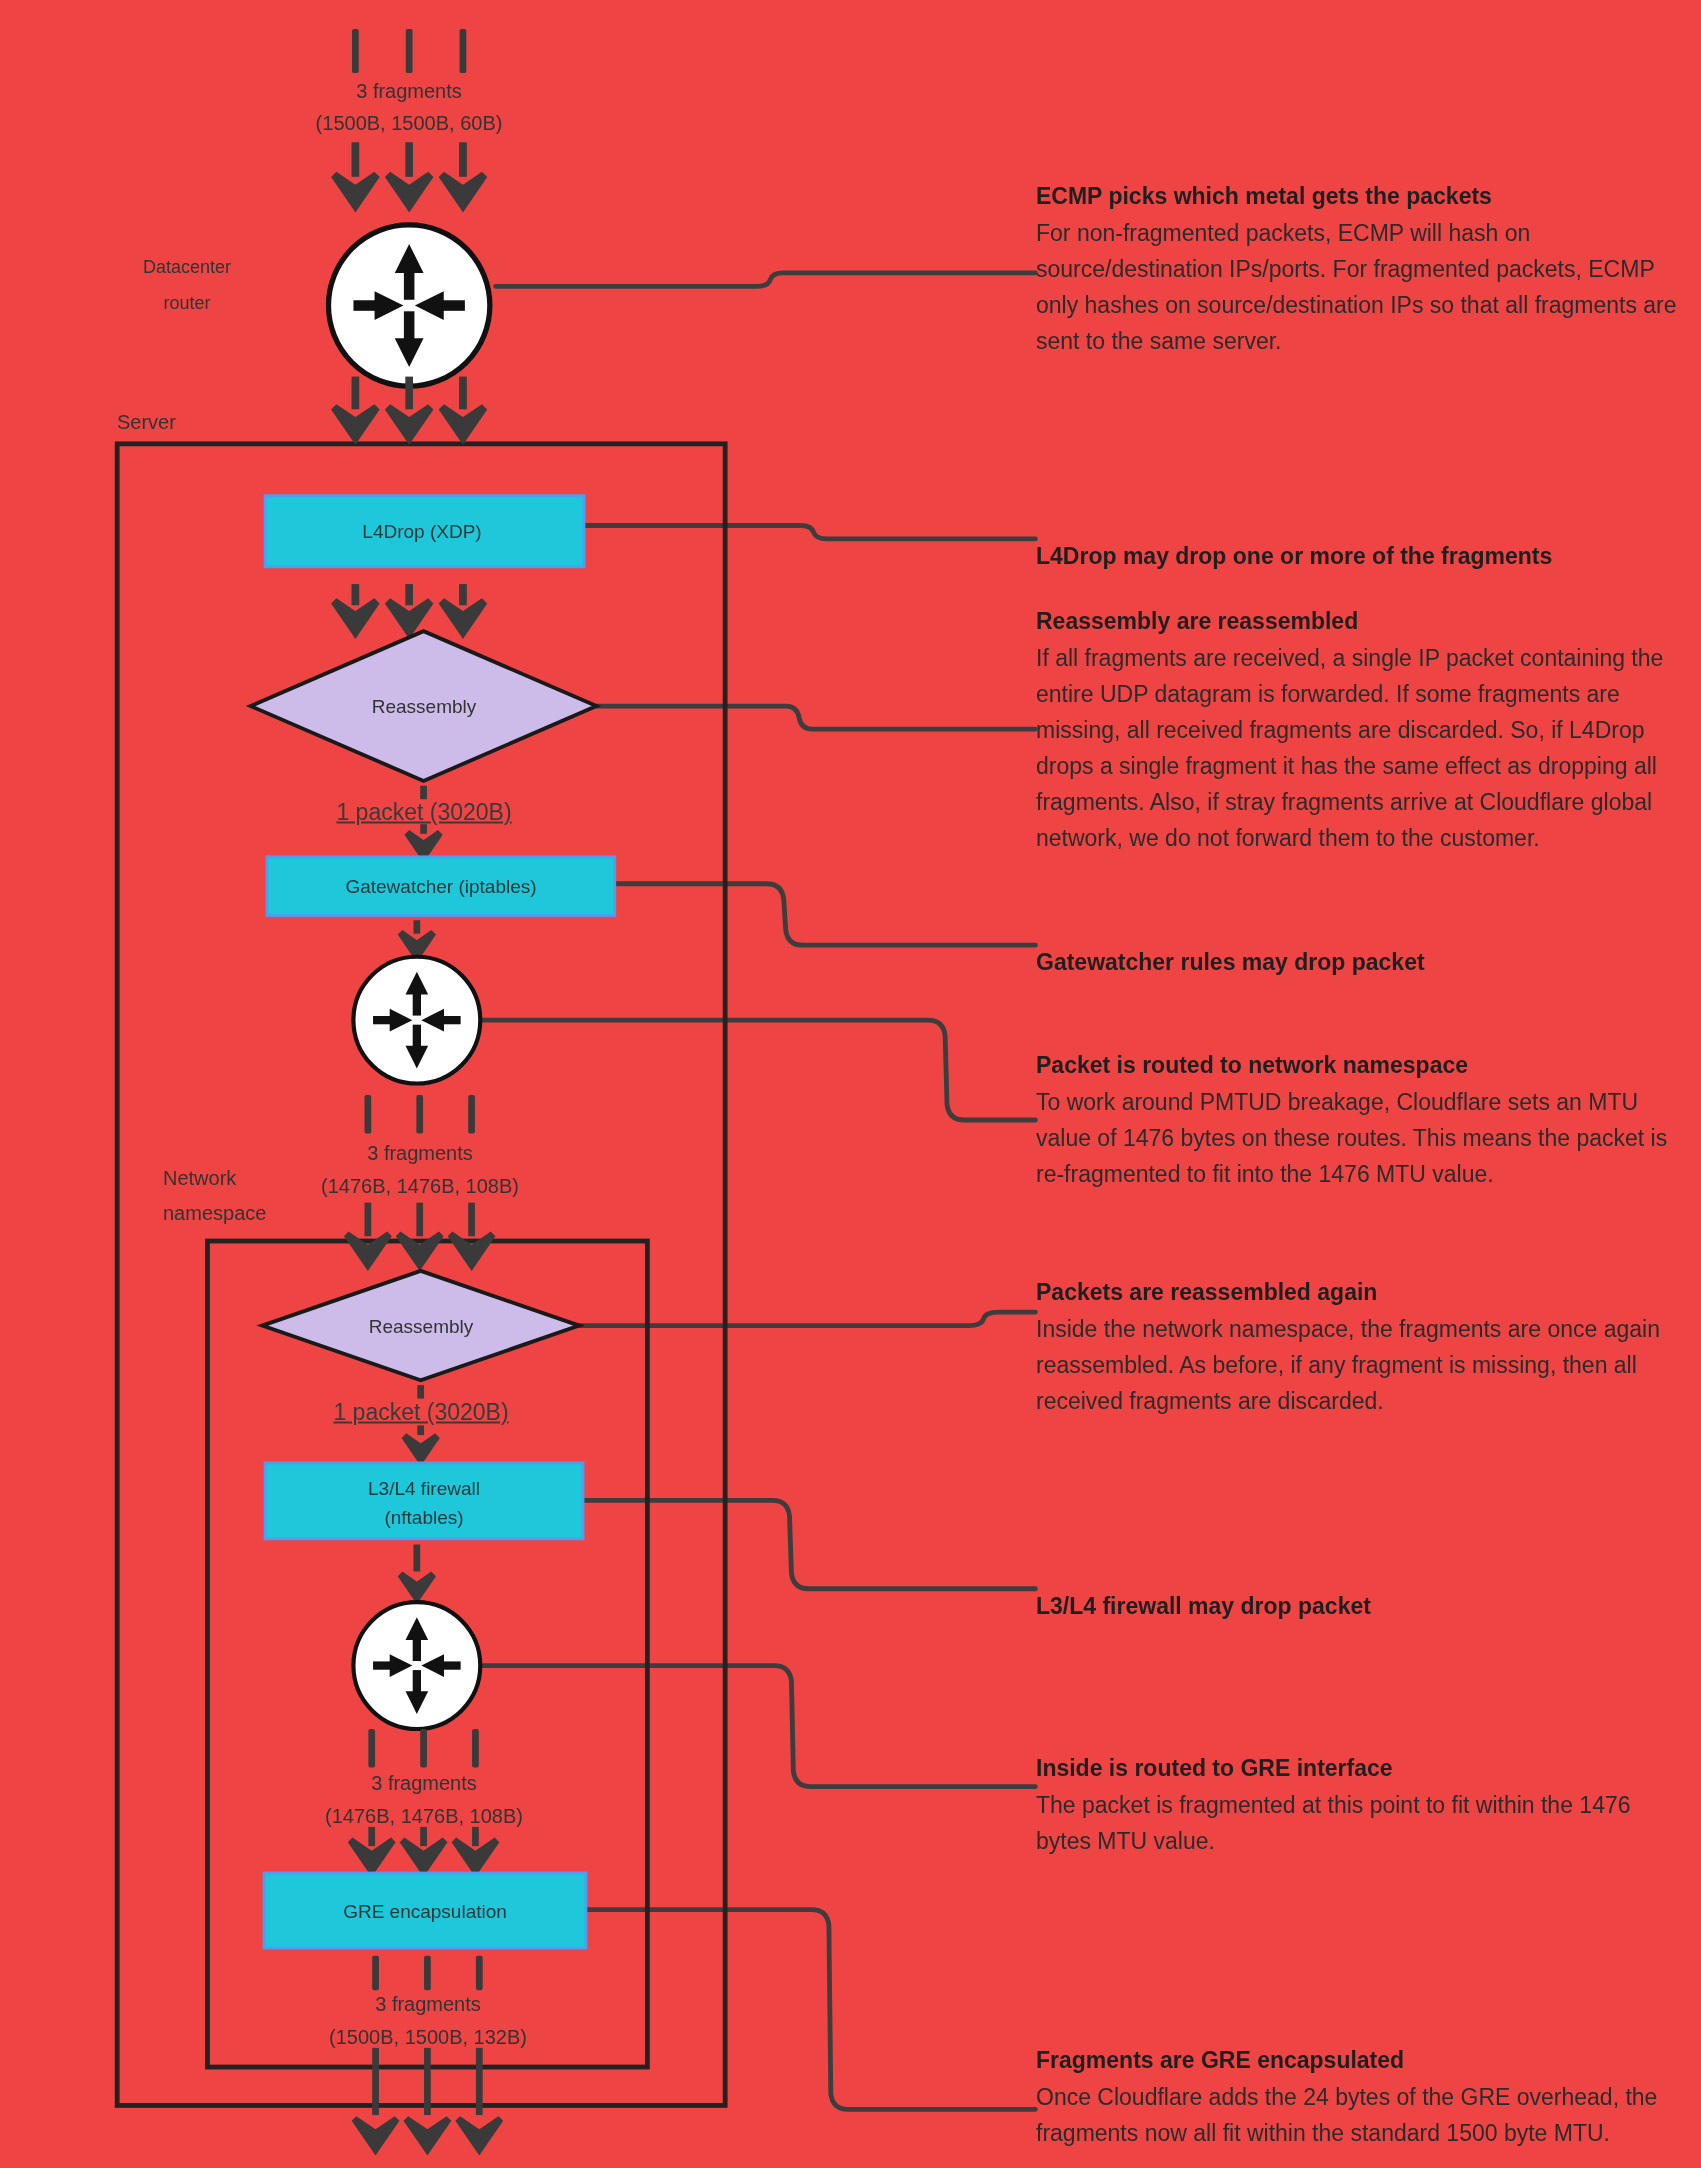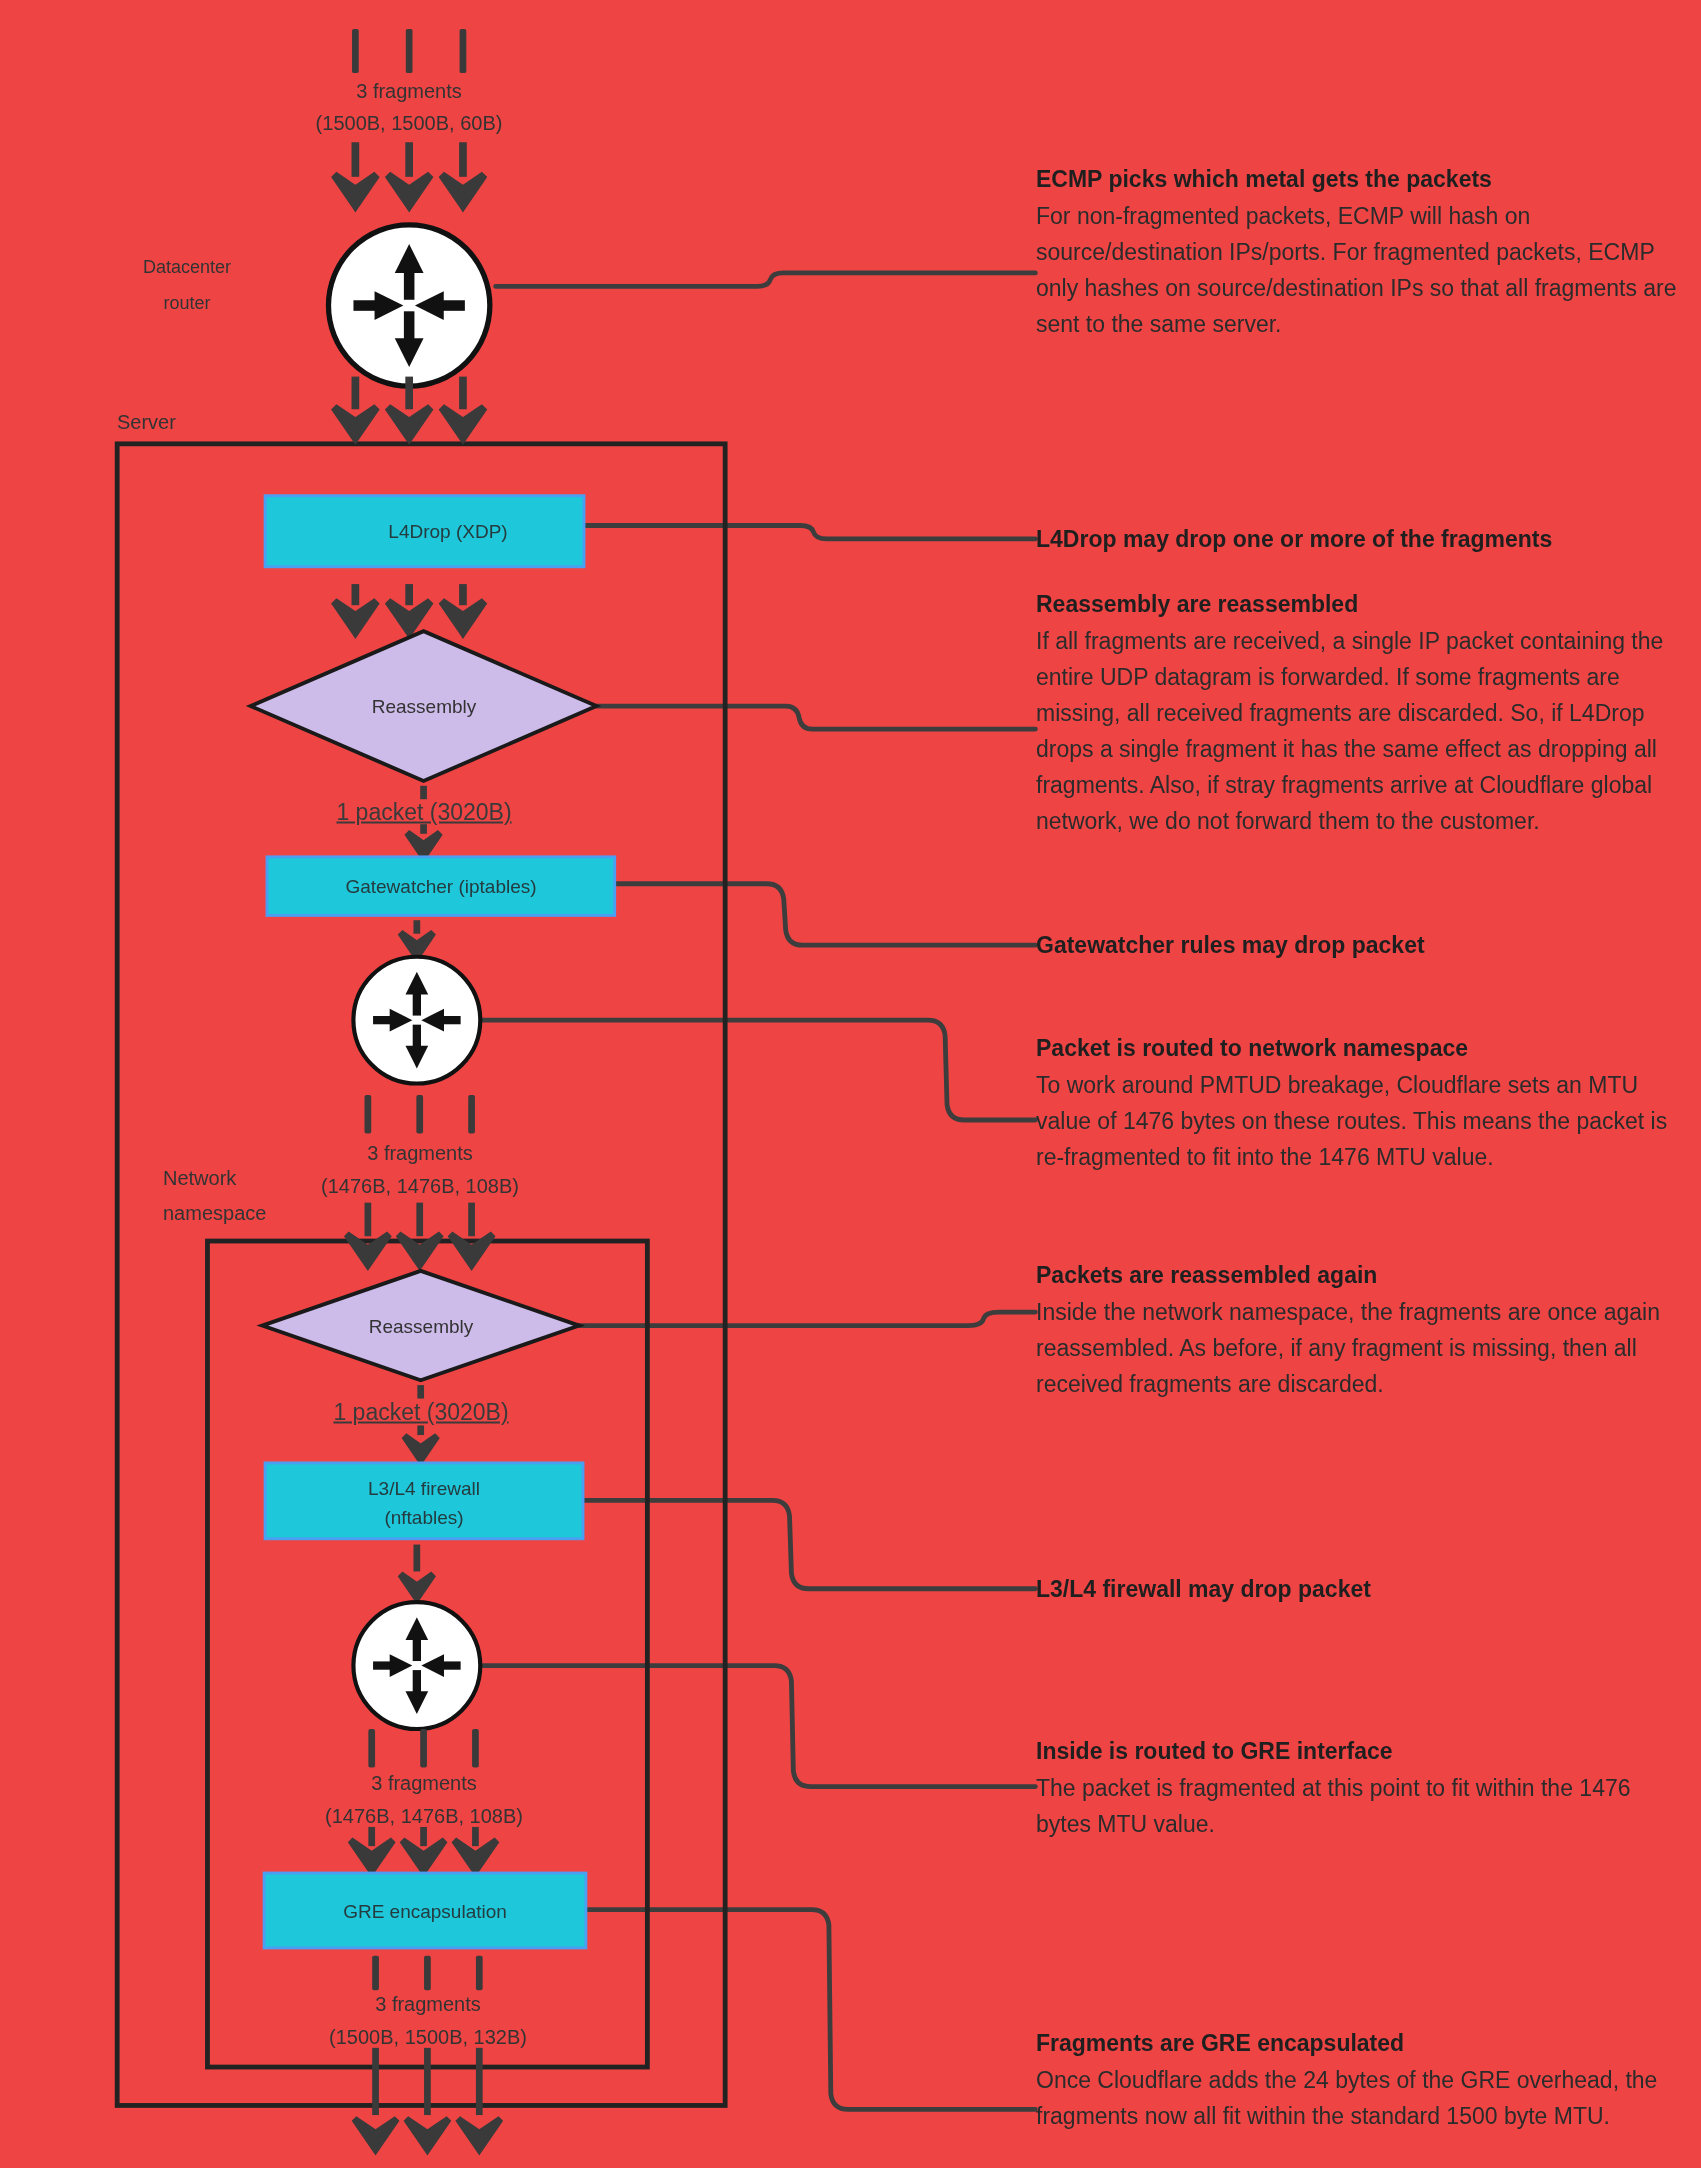--- a/index.html
+++ b/index.html
@@ -12,21 +12,21 @@
     position:absolute;transform:translate(-50%,-50%);
     white-space:nowrap;text-align:center;color:#333;
   }
   .f21{font-size:20px;}
   .f20{font-size:19px;}
   .f24{font-size:23px;color:#3a3a3a;text-decoration:underline;}
   .f25{font-size:18px;line-height:36px;}
   .boxlbl{font-size:19px;color:#243b3f;}
   .twoline{line-height:29px;}
   .corner{position:absolute;transform:none;text-align:left;white-space:nowrap;}
-  .ann{position:absolute;left:1036px;width:649px;color:#262626;}
+  .ann{position:absolute;left:1036px;width:649px;color:#262626;margin-top:17px;}
   .ann h3{
     margin:0;font-size:23px;line-height:37px;font-weight:700;color:#1f1f1f;
   }
   .ann p{margin:0;font-size:23px;line-height:36px;color:#2b2b2b;}
 </style>
 </head>
 <body>
 
 <div id="canvas">
 
@@ -183,21 +183,21 @@
   <div class="lbl f21" style="left:409px;top:91px">3 fragments</div>
   <div class="lbl f21" style="left:409px;top:123px">(1500B, 1500B, 60B)</div>
 
   <div class="lbl f25" style="left:187px;top:285px">
     <div>Datacenter</div>
     <div>router</div>
   </div>
 
   <div class="corner f21" style="left:117px;top:411px">Server</div>
 
-  <div class="lbl boxlbl" style="left:448px;top:532px">L4Drop (XDP)</div>
+  <div class="lbl boxlbl" style="left:422px;top:532px">L4Drop (XDP)</div>
 
   <div class="lbl f20" style="left:424px;top:707px">Reassembly</div>
   <div class="lbl f24" style="left:424px;top:812px">1 packet (3020B)</div>
 
   <div class="lbl boxlbl" style="left:441px;top:887px">Gatewatcher (iptables)</div>
 
   <div class="lbl f21" style="left:420px;top:1153px">3 fragments</div>
   <div class="lbl f21" style="left:420px;top:1186px">(1476B, 1476B, 108B)</div>
 
   <div class="corner f21" style="left:163px;top:1161px;line-height:35px">

